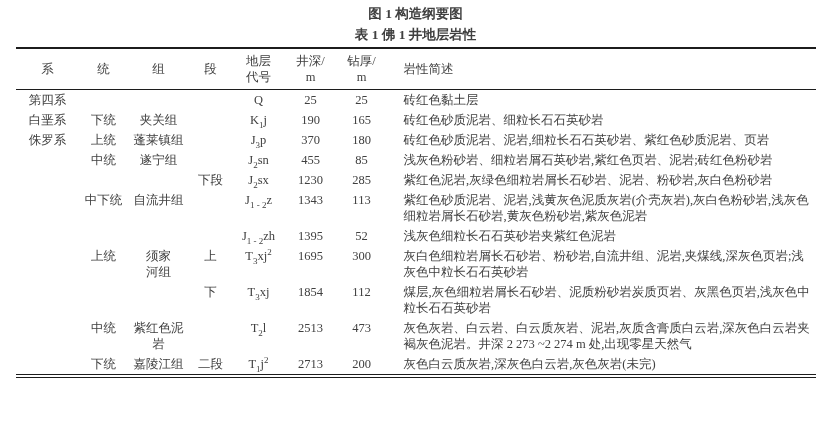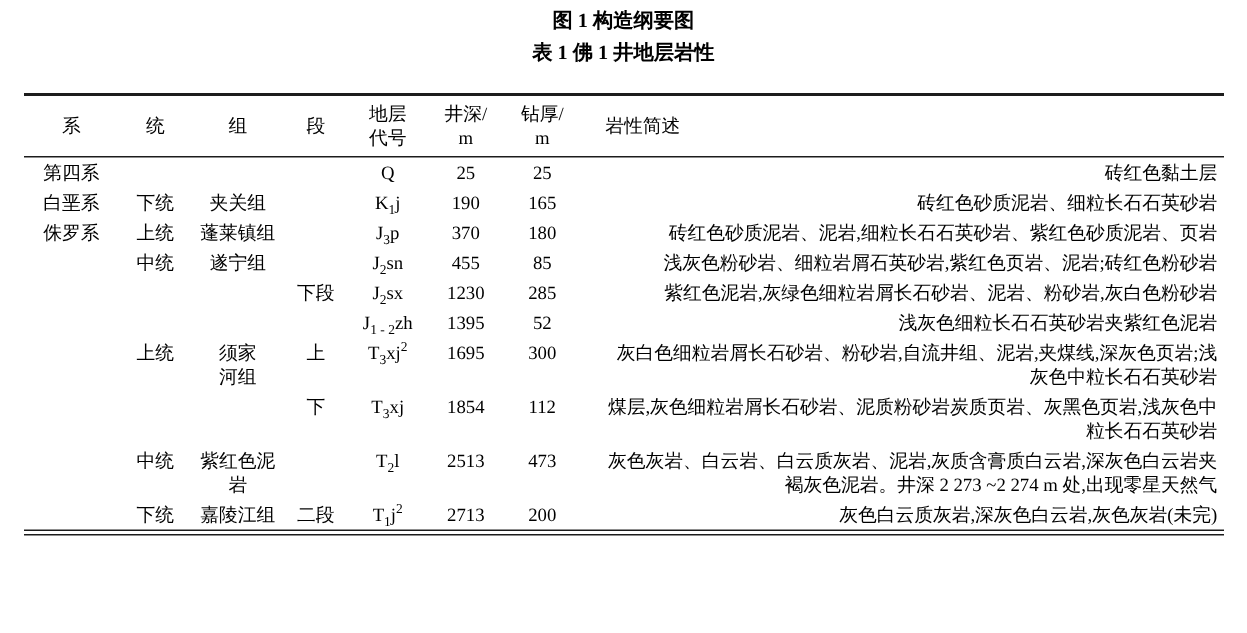--- a/index.html
+++ b/index.html
@@ -5,34 +5,34 @@
   html, body {
     margin: 0;
     padding: 0;
     background: #ffffff;
   }
   .page {
     width: 831px;
     height: 422px;
     background: #ffffff;
     font-family: "Liberation Serif", "DejaVu Serif", serif;
-    color: #000000;
+    color: #404040;
     overflow: hidden;
     box-sizing: border-box;
     padding-top: 5px;
   }
   .caption {
     text-align: center;
     font-weight: bold;
     font-size: 13.5px;
     line-height: 18px;
   }
   .caption.tbl {
     margin-top: 3px;
-    margin-bottom: 18px;
+    margin-bottom: 3px;
   }
   table.strat-table {
     width: 800px;
     margin: 0 auto;
     border-collapse: collapse;
     table-layout: fixed;
     font-size: 12.5px;
     border-top: 2px solid #1c1c1c;
     border-bottom: 4px double #1c1c1c;
   }
@@ -46,21 +46,21 @@
     line-height: 16px;
     text-align: center;
     white-space: pre-line;
     overflow: hidden;
   }
   thead th {
     padding: 4px 1px;
     vertical-align: middle;
   }
   td.c-lith, th.c-lith-h {
-    text-align: right;
+    text-align: left;
     padding-left: 16px;
     padding-right: 4px;
   }
   thead th.c-lith-h {
     text-align: left;
   }
   sub, sup {
     font-size: 9px;
     line-height: 0;
   }
@@ -144,20 +144,30 @@
           <td></td>
           <td></td>
           <td>下段</td>
           <td class="c-code">J<sub>2</sub>sx</td>
           <td>1230</td>
           <td>285</td>
           <td class="c-lith">紫红色泥岩,灰绿色细粒岩屑长石砂岩、泥岩、粉砂岩,灰白色粉砂岩</td>
         </tr>
         <tr>
           <td></td>
+          <td>中下统</td>
+          <td>自流井组</td>
+          <td></td>
+          <td class="c-code">J<sub>1 - 2</sub>z</td>
+          <td>1343</td>
+          <td>113</td>
+          <td class="c-lith">紫红色砂质泥岩、泥岩,浅黄灰色泥质灰岩(介壳灰岩),灰白色粉砂岩,浅灰色细粒岩屑长石砂岩,黄灰色粉砂岩,紫灰色泥岩</td>
+        </tr>
+        <tr>
+          <td></td>
           <td></td>
           <td></td>
           <td></td>
           <td class="c-code">J<sub>1 - 2</sub>zh</td>
           <td>1395</td>
           <td>52</td>
           <td class="c-lith">浅灰色细粒长石石英砂岩夹紫红色泥岩</td>
         </tr>
         <tr>
           <td></td>

